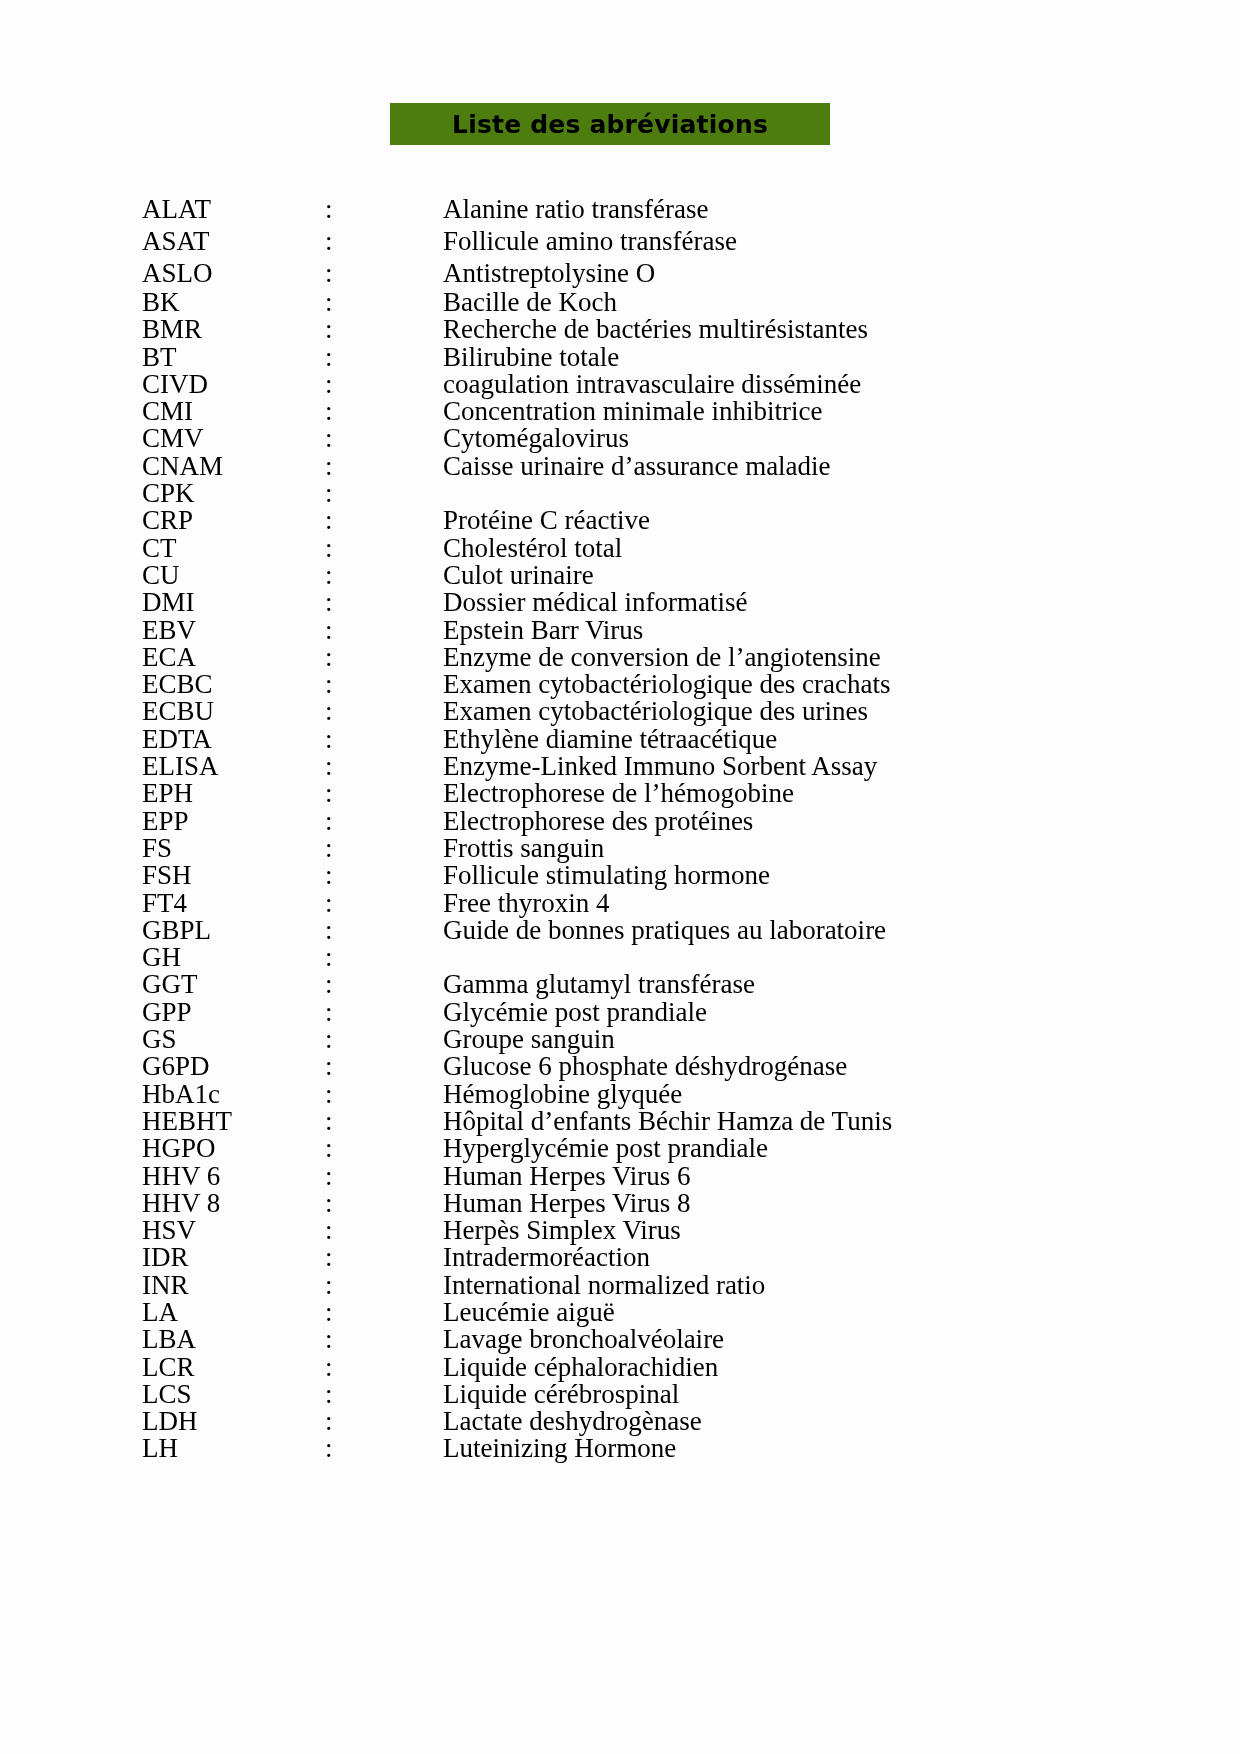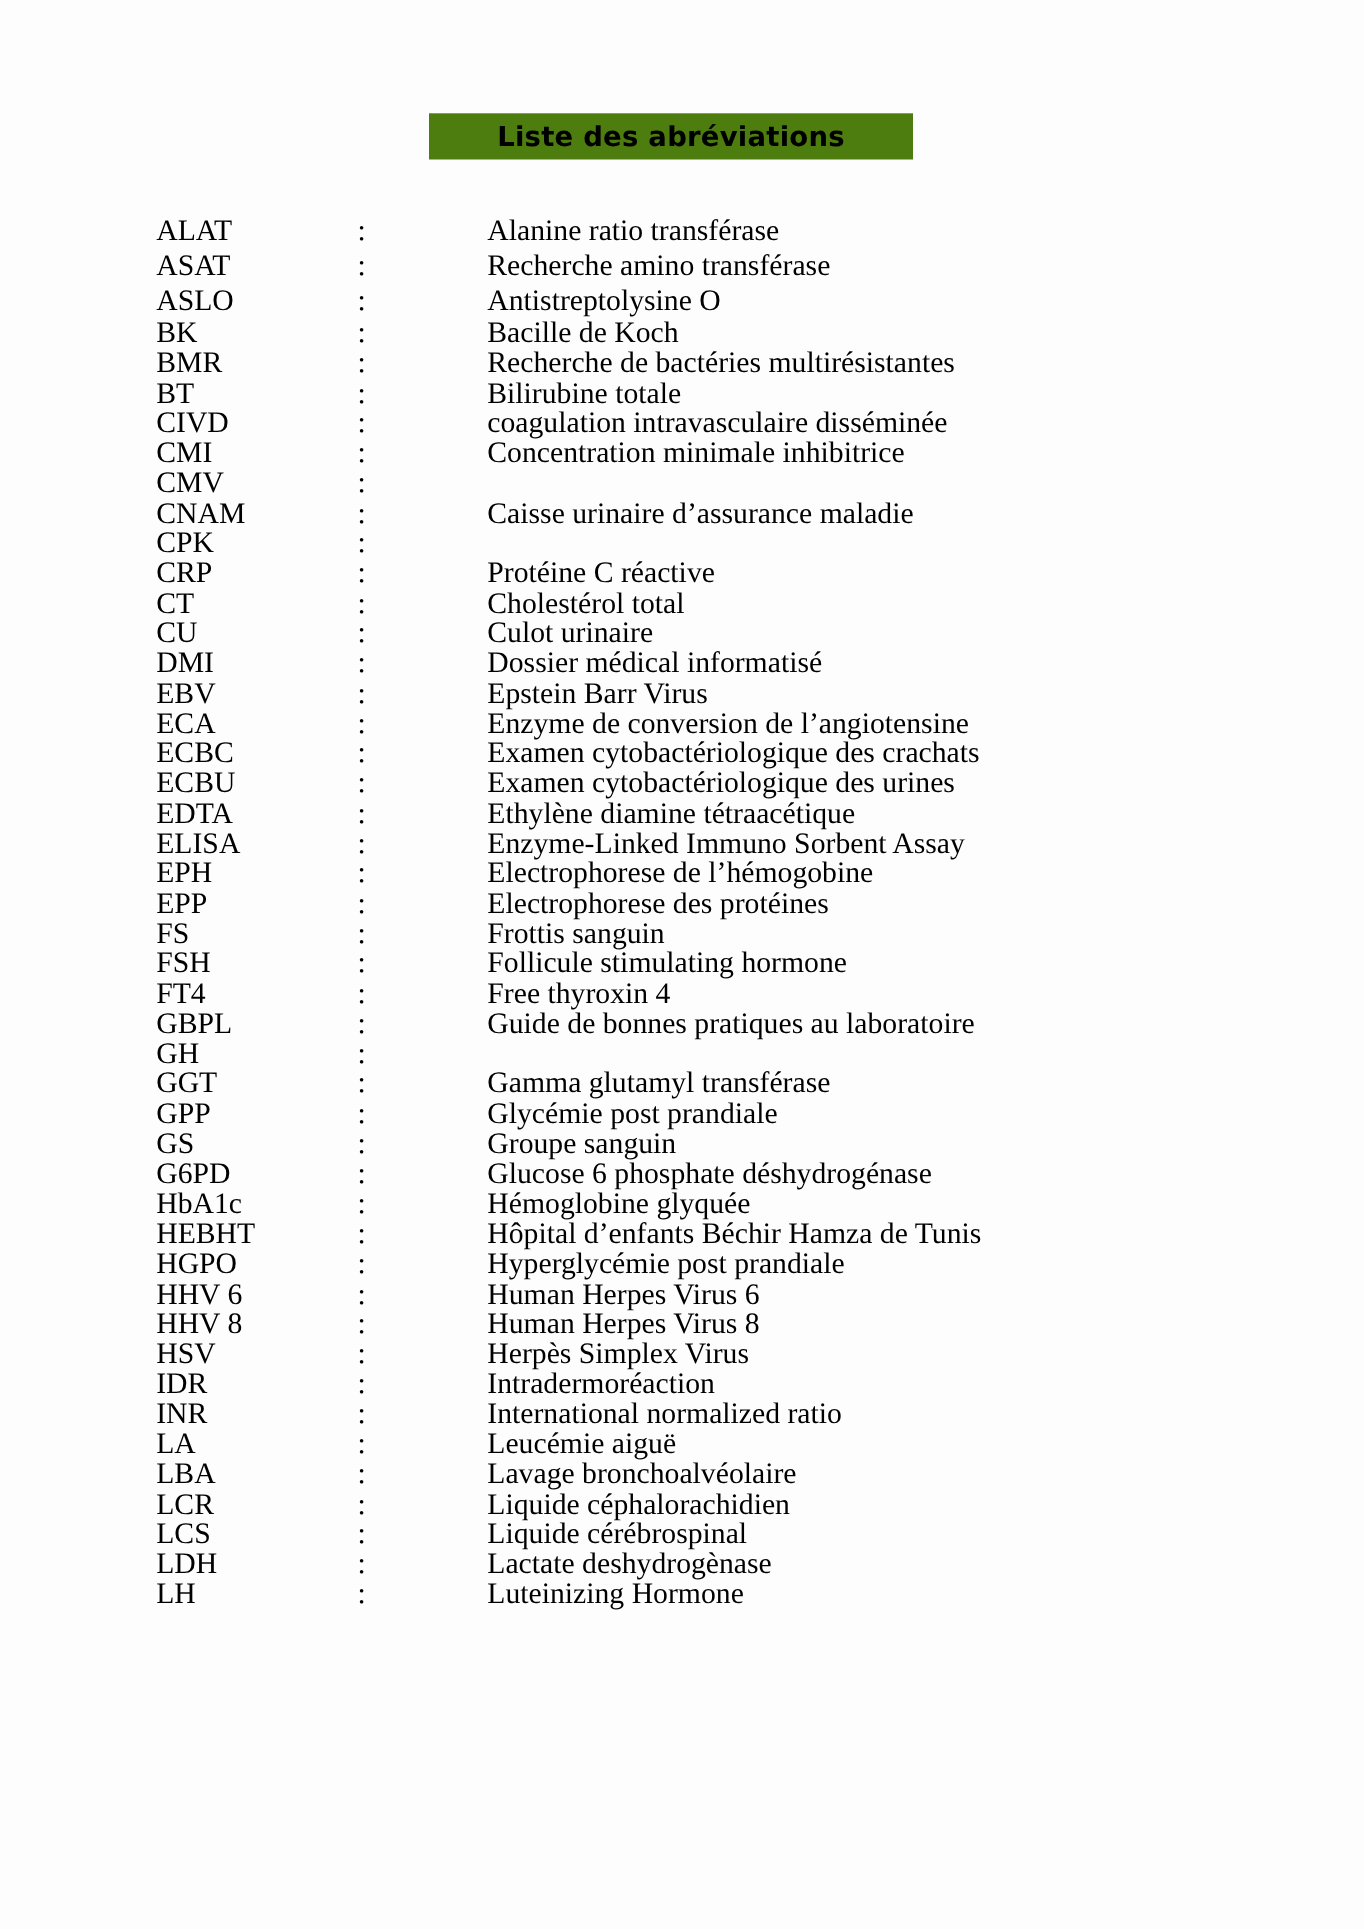--- a/index.html
+++ b/index.html
@@ -83,21 +83,21 @@
 
   <div class="abbrev-table">
       <div class="row loose">
         <span class="col-abbr">ALAT</span>
         <span class="col-sep">:</span>
         <span class="col-def">Alanine ratio transférase</span>
       </div>
       <div class="row loose">
         <span class="col-abbr">ASAT</span>
         <span class="col-sep">:</span>
-        <span class="col-def">Recherche  amino transférase</span>
+        <span class="col-def">Follicule  amino transférase</span>
       </div>
       <div class="row loose">
         <span class="col-abbr">ASLO</span>
         <span class="col-sep">:</span>
         <span class="col-def">Antistreptolysine O</span>
       </div>
       <div class="row">
         <span class="col-abbr">BK</span>
         <span class="col-sep">:</span>
         <span class="col-def">Bacille de Koch</span>
@@ -118,20 +118,21 @@
         <span class="col-def">coagulation intravasculaire disséminée</span>
       </div>
       <div class="row">
         <span class="col-abbr">CMI</span>
         <span class="col-sep">:</span>
         <span class="col-def">Concentration minimale inhibitrice</span>
       </div>
       <div class="row">
         <span class="col-abbr">CMV</span>
         <span class="col-sep">:</span>
+        <span class="col-def">Cytomégalovirus</span>
       </div>
       <div class="row">
         <span class="col-abbr">CNAM</span>
         <span class="col-sep">:</span>
         <span class="col-def">Caisse urinaire d’assurance maladie</span>
       </div>
       <div class="row">
         <span class="col-abbr">CPK</span>
         <span class="col-sep">:</span>
       </div>

